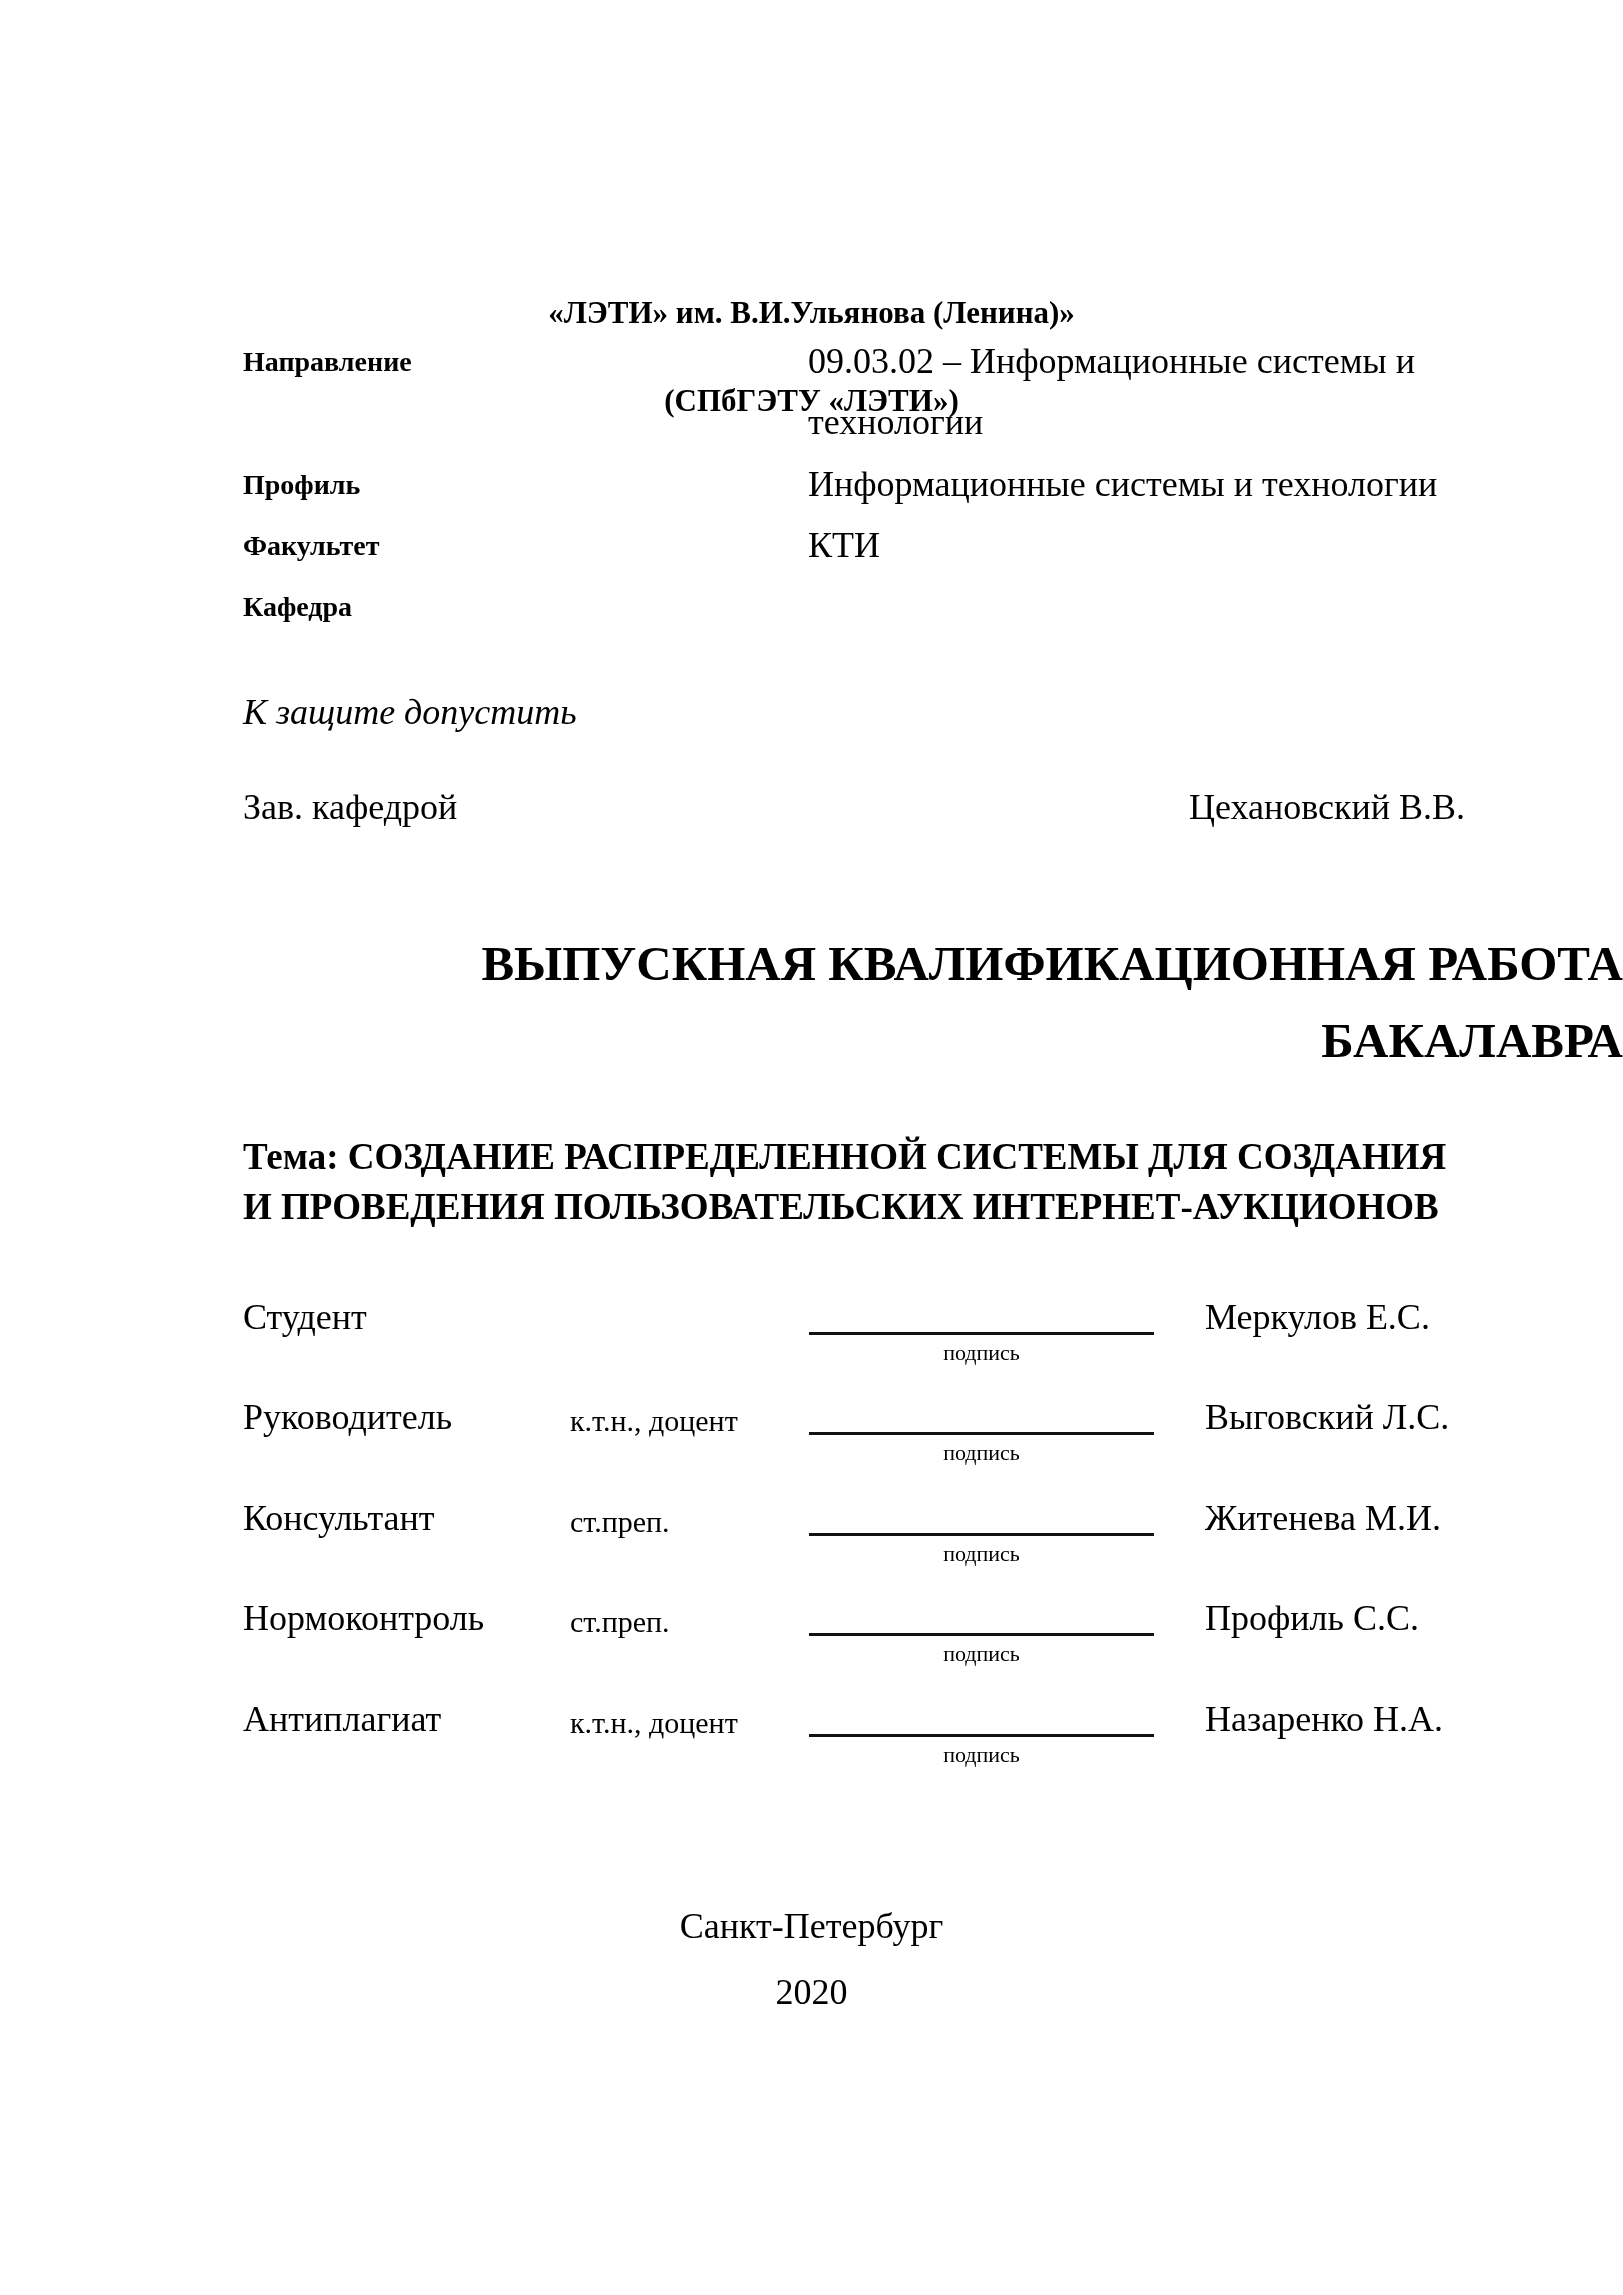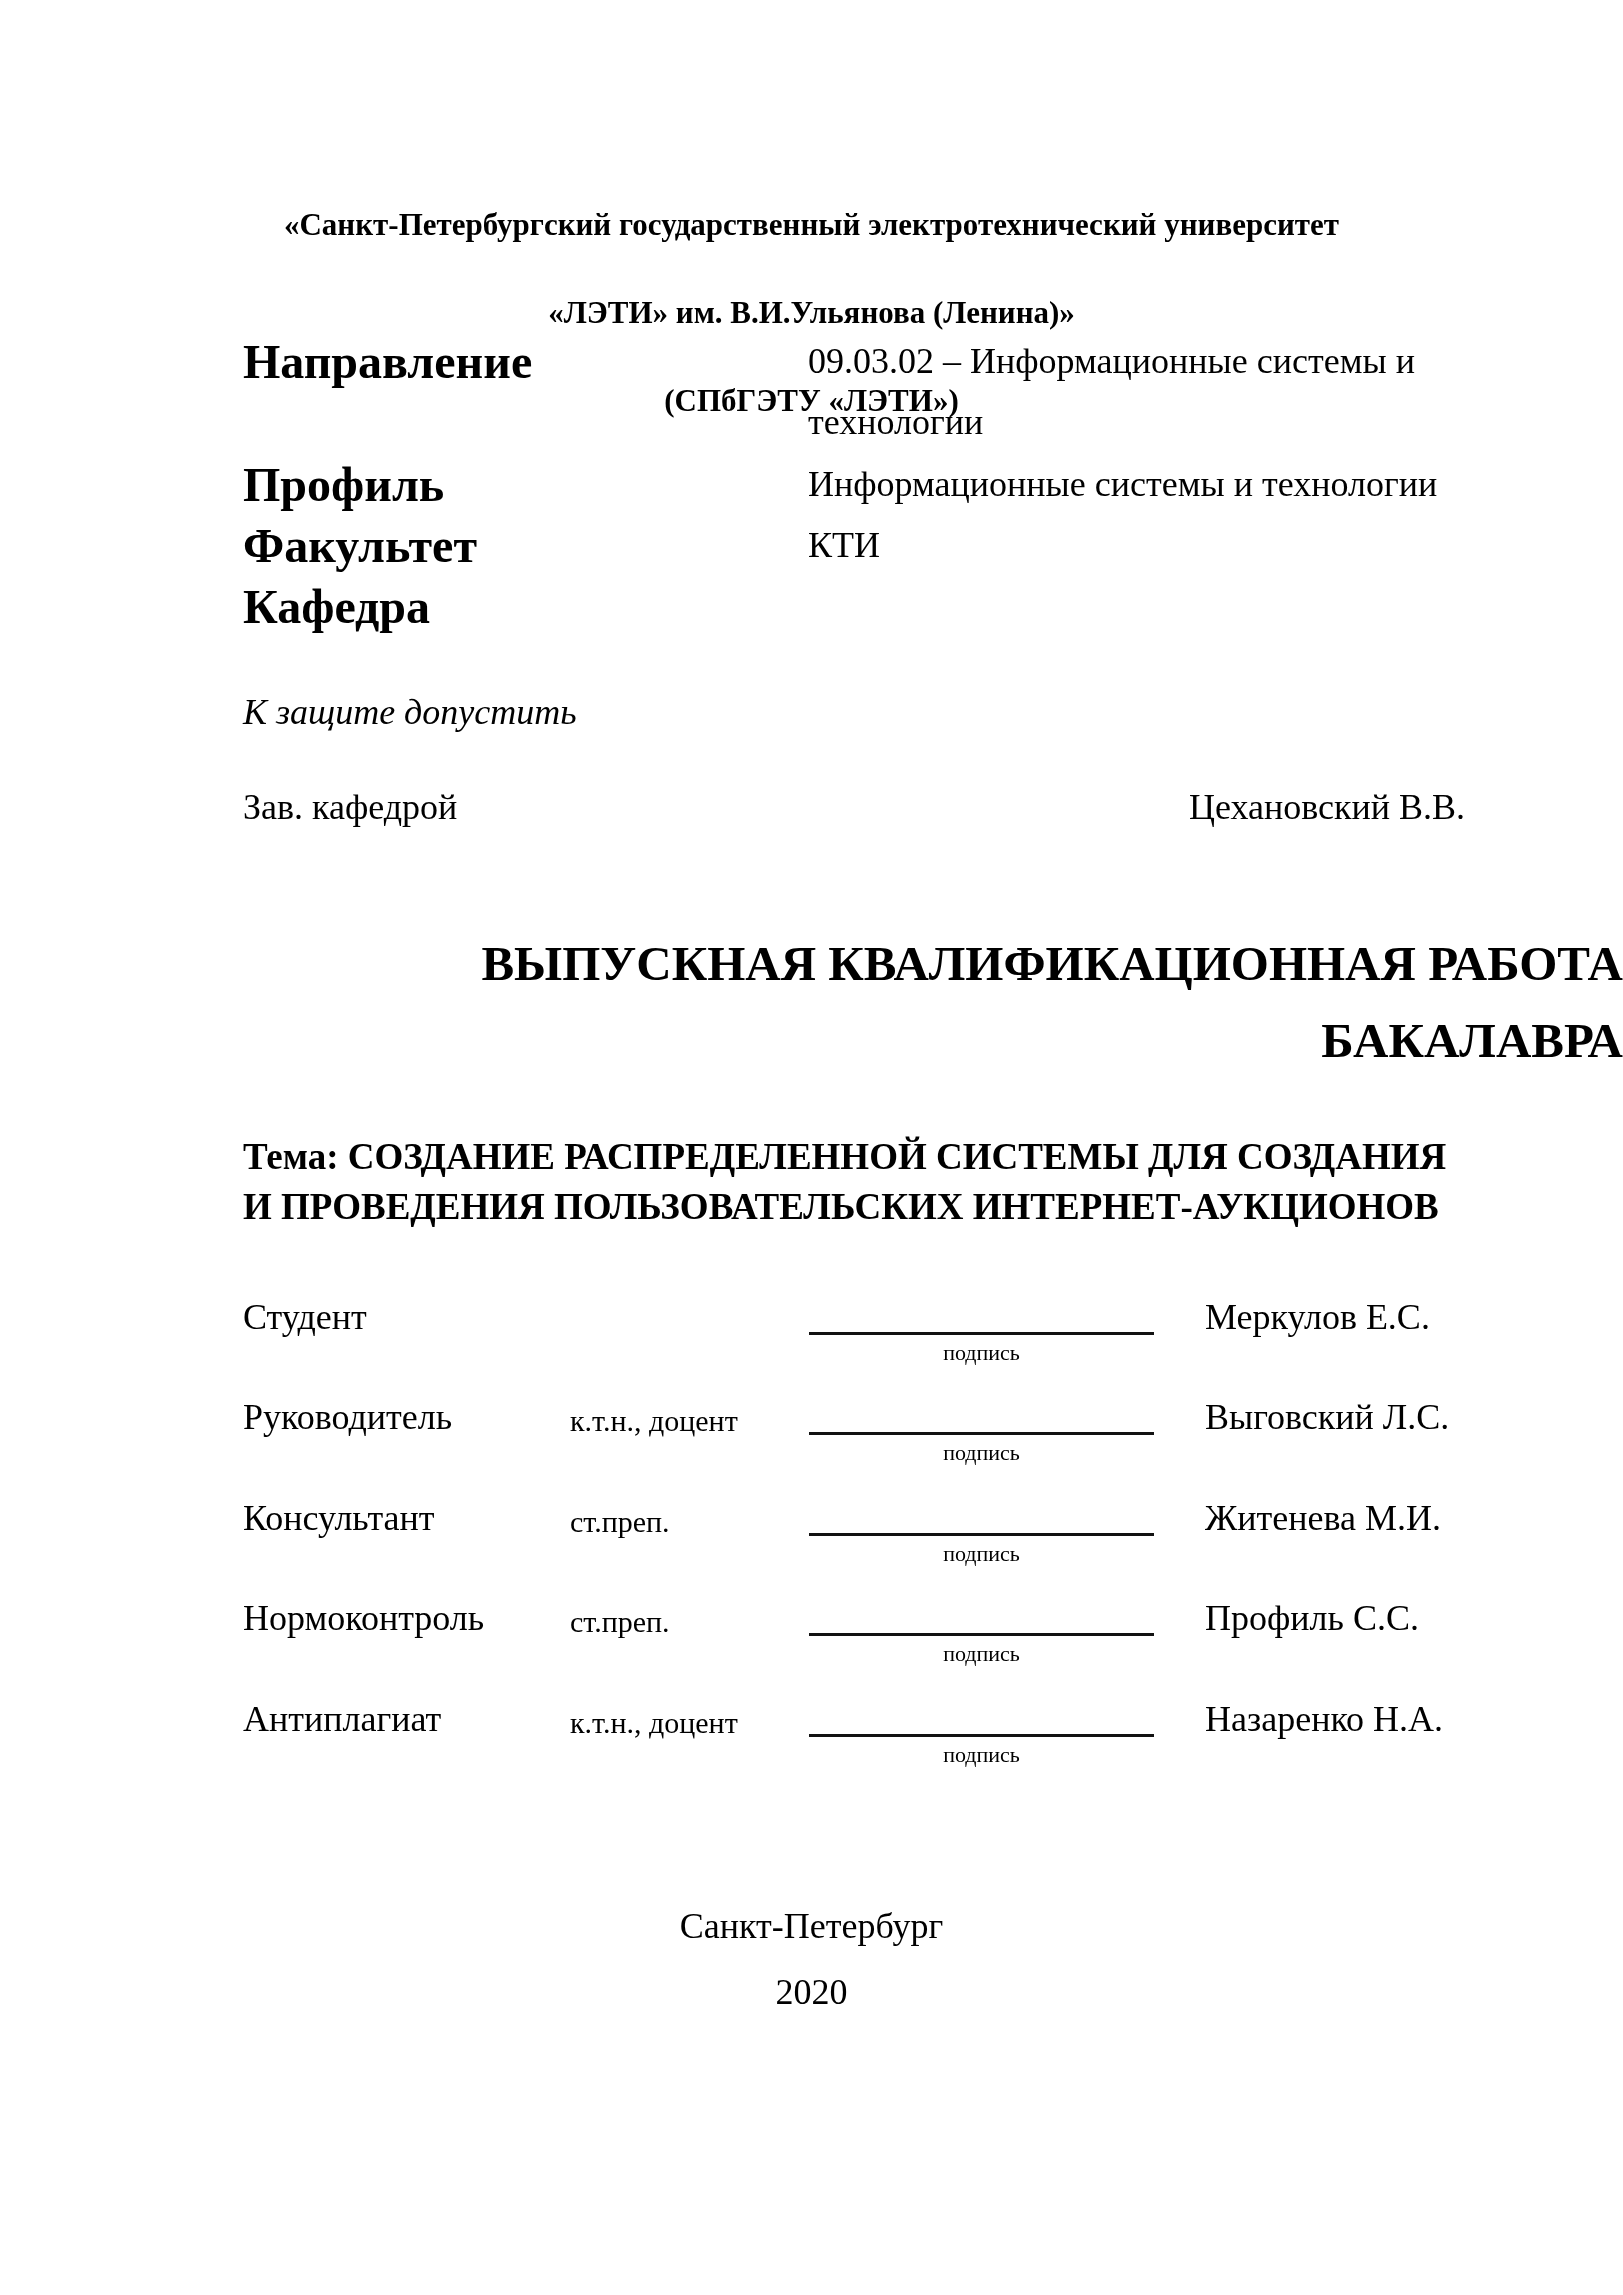--- a/index.html
+++ b/index.html
@@ -35,21 +35,21 @@
     position: absolute;
     left: 243px;
     right: 116px;
     height: 61px;
   }
   .f-label {
     position: absolute;
     left: 0;
     top: 0;
     font-weight: bold;
-    font-size: 48px;
+    font-size: 28px;
     line-height: 46px;
   }
   .f-value {
     position: absolute;
     left: 565px;
     top: 0;
     width: 699px;
     font-size: 36px;
     line-height: 61px;
     margin-top: -7.9px;
@@ -166,21 +166,21 @@
     font-size: 36px;
     line-height: 46px;
   }
 </style>
 </head>
 <body>
 
 <div class="page">
 
   <div class="abs header">
-    <span>«Санкт-Петербургский государственный электротехнический университет</span><br>
+    <br>
     <span>«ЛЭТИ» им. В.И.Ульянова (Ленина)»</span><br>
     <span>(СПбГЭТУ «ЛЭТИ»)</span>
   </div>
 
   <div class="field-row" style="top:339px">
     <div class="f-label">Направление</div>
     <div class="f-value">09.03.02 – Информационные системы и технологии</div>
   </div>
   <div class="field-row" style="top:462px">
     <div class="f-label">Профиль</div>

